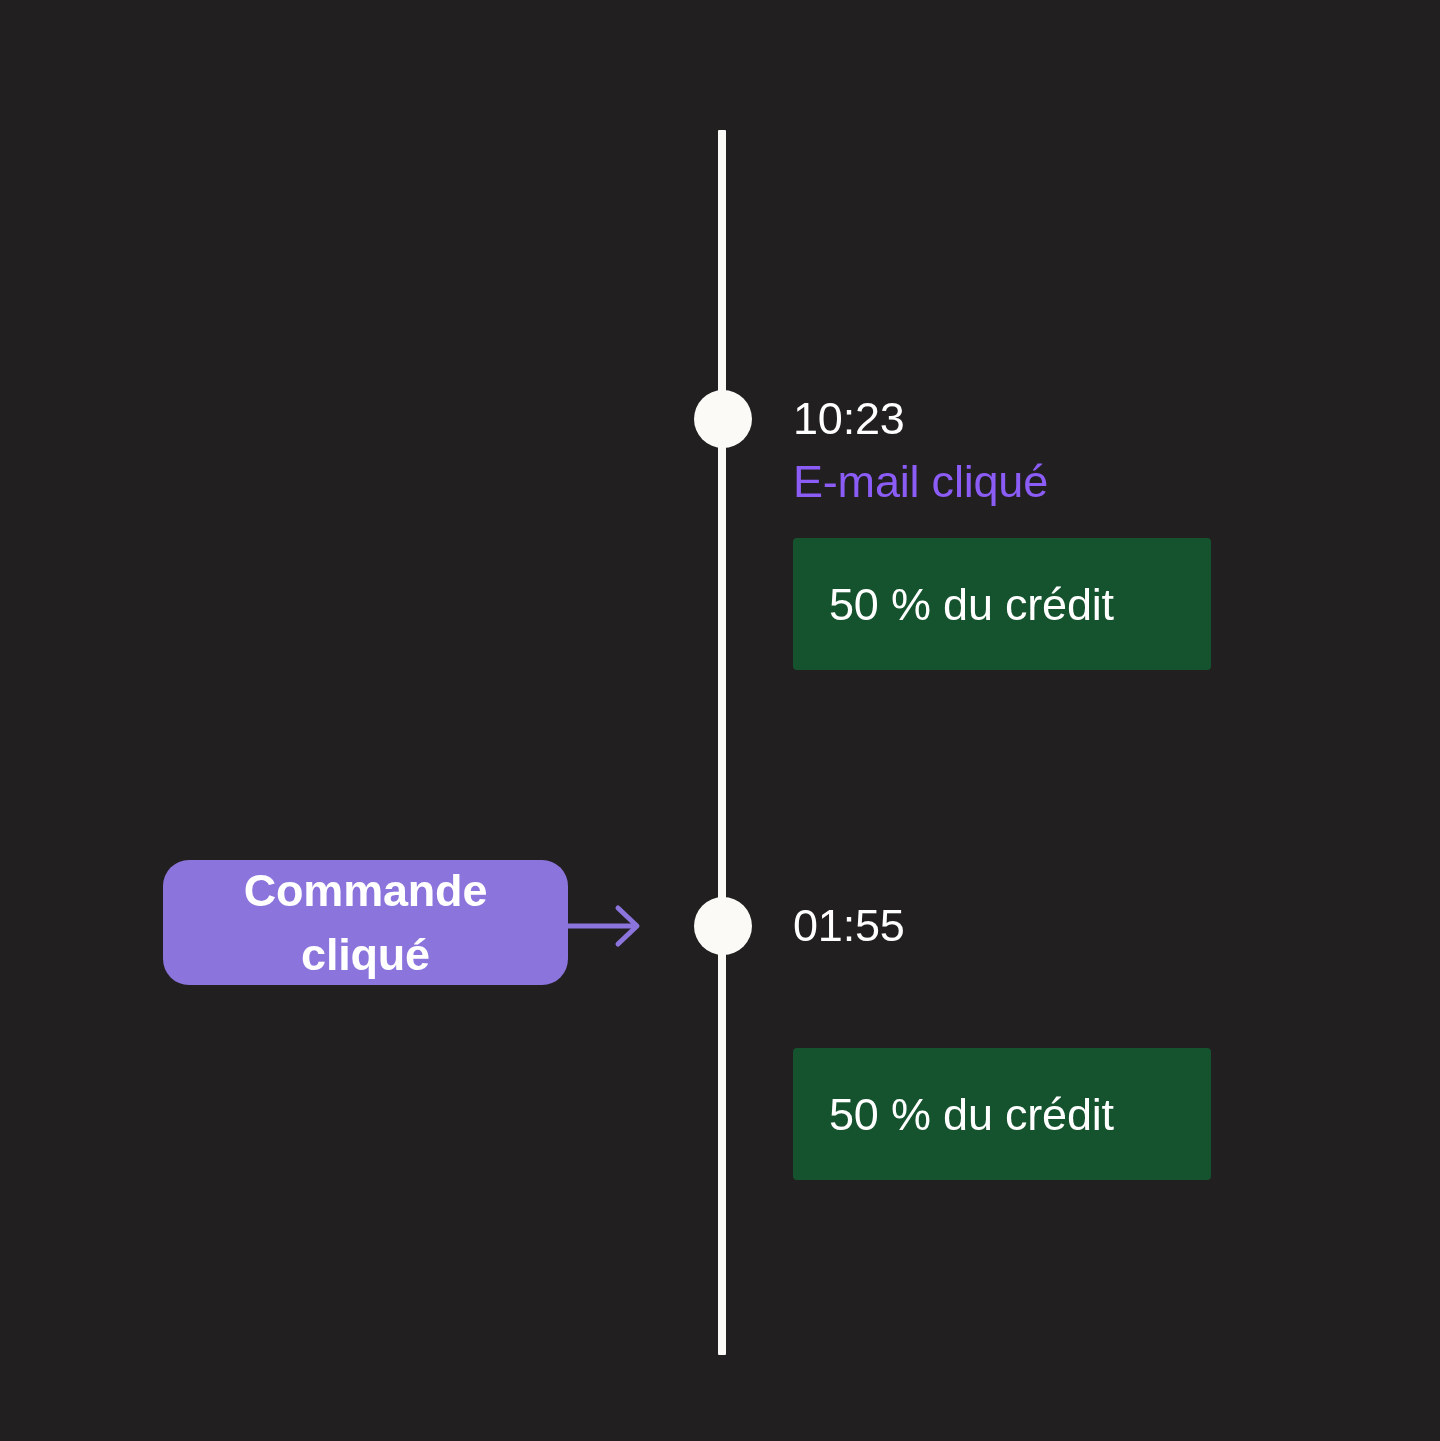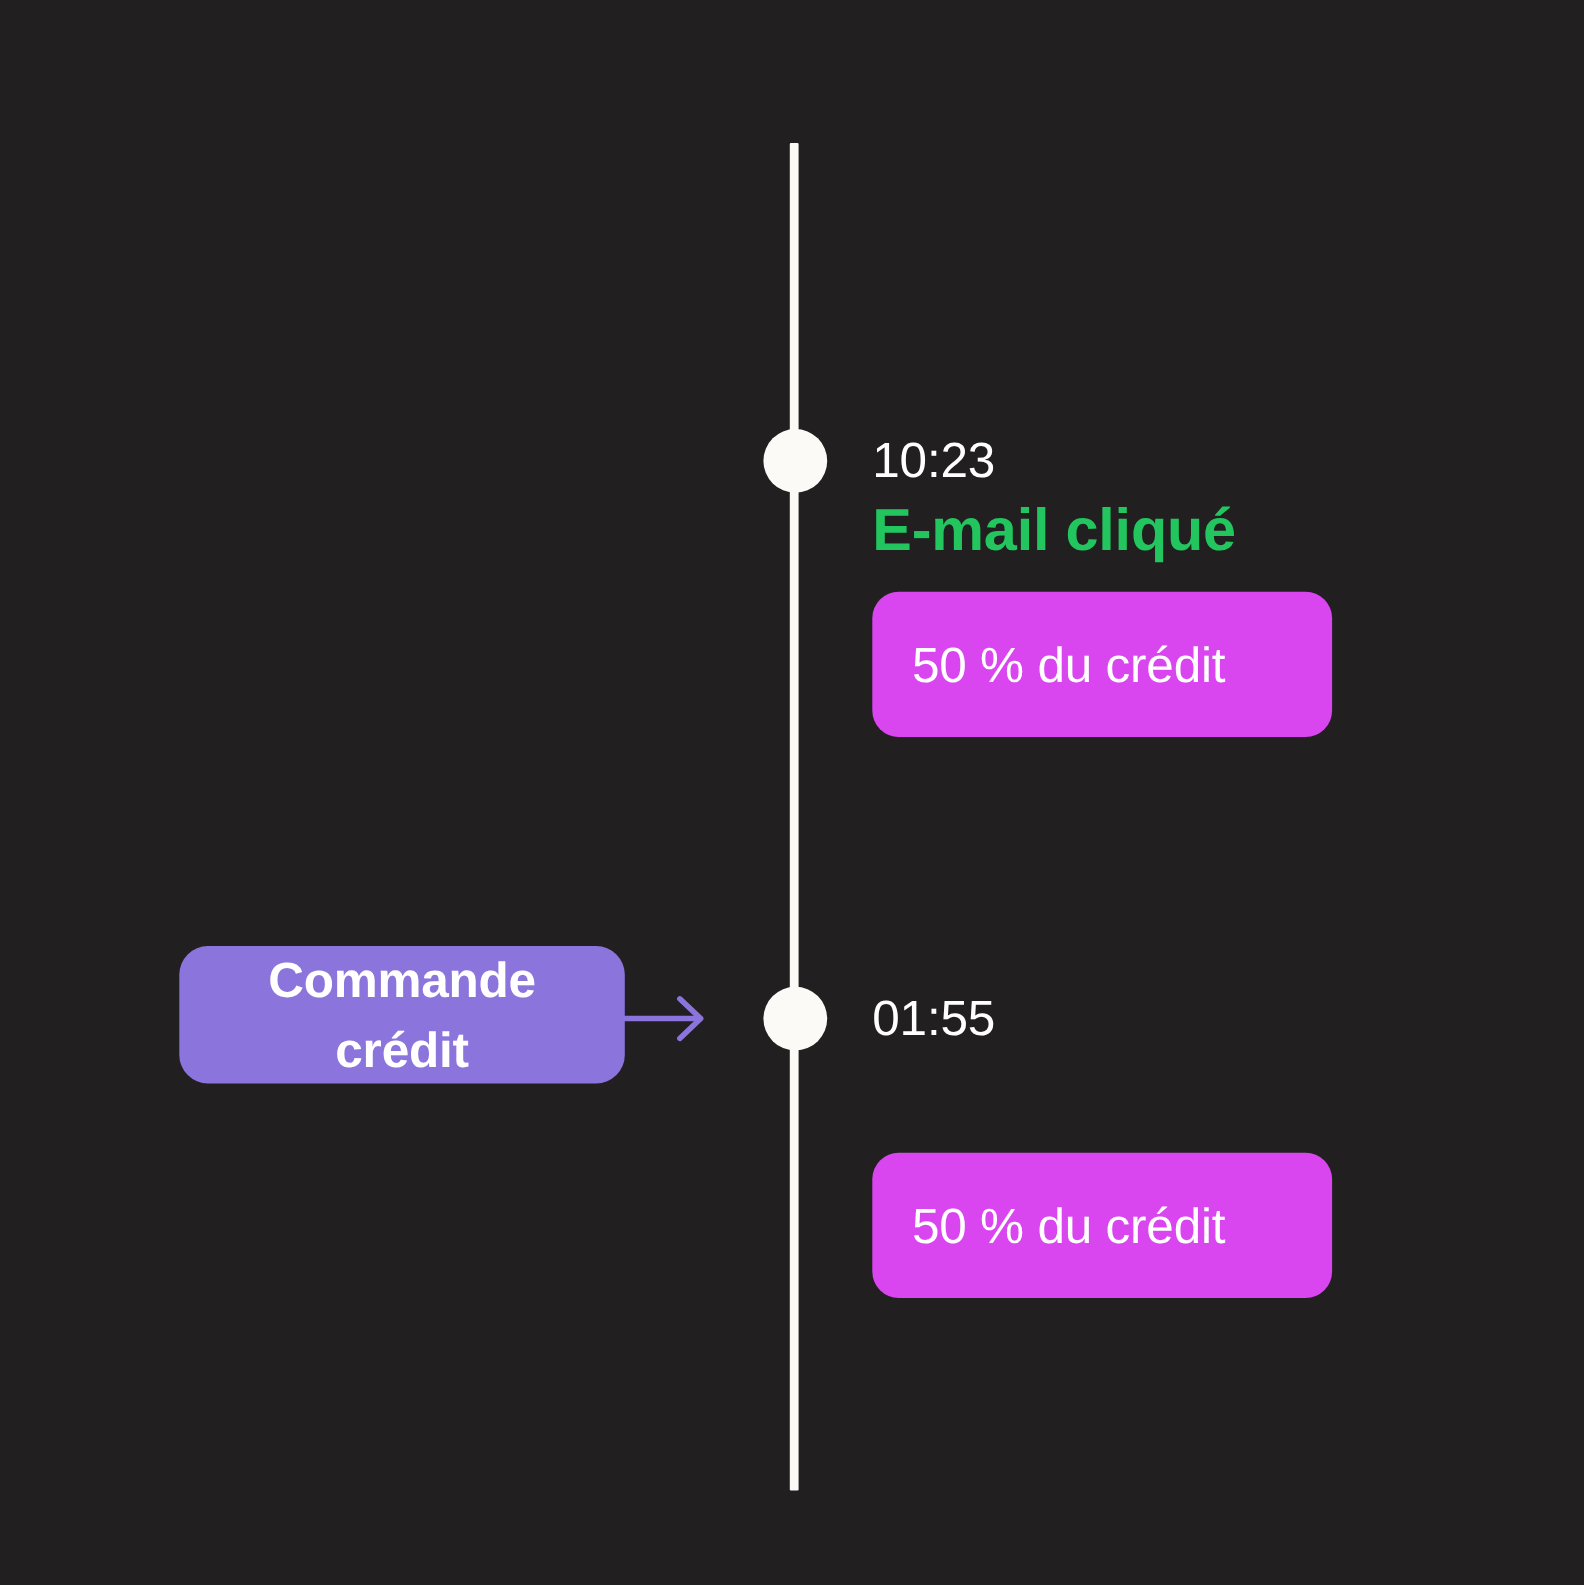--- a/index.html
+++ b/index.html
@@ -54,37 +54,37 @@
   .event-time {
     font-size: 45px;
     line-height: 62px;
     font-weight: 400;
     color: #ffffff;
     letter-spacing: -0.2px;
     white-space: nowrap;
   }
 
   .event-label {
-    font-size: 54px;
+    font-size: 45px;
     line-height: 64px;
-    font-weight: 700;
-    color: #22c55e;
+    font-weight: 400;
+    color: #8b5cf6;
     letter-spacing: -0.2px;
     white-space: nowrap;
   }
 
   
   .credit-badge {
     position: absolute;
     left: 793px;
     width: 418px;
     height: 132px;
     box-sizing: border-box;
-    background: #d946ef;
-    border-radius: 24px;
+    background: #14532d;
+    border-radius: 4px;
     display: flex;
     align-items: center;
     padding-left: 36px;
   }
   .badge-1 { top: 518px; }
   .badge-2 { top: 1028px; }
 
   .credit-badge-text {
     font-size: 45px;
     line-height: 1;
@@ -152,21 +152,21 @@
   <div class="event-block event-2">
     <div class="event-time">01:55</div>
   </div>
 
   <div class="credit-badge badge-2">
     <span class="credit-badge-text">50 % du crédit</span>
   </div>
 
   <div class="order-box">
     <span class="order-box-line">Commande</span>
-    <span class="order-box-line">crédit</span>
+    <span class="order-box-line">cliqué</span>
   </div>
 
   <svg class="connector-arrow" viewBox="0 0 90 60" xmlns="http://www.w3.org/2000/svg">
     <line x1="6" y1="30" x2="76" y2="30" stroke="#8c74dd" stroke-width="5" stroke-linecap="round"></line>
     <polyline points="58,12 77,30 58,48" fill="none" stroke="#8c74dd" stroke-width="5" stroke-linecap="round" stroke-linejoin="round"></polyline>
   </svg>
 
 </div>
 
 </body></html>

